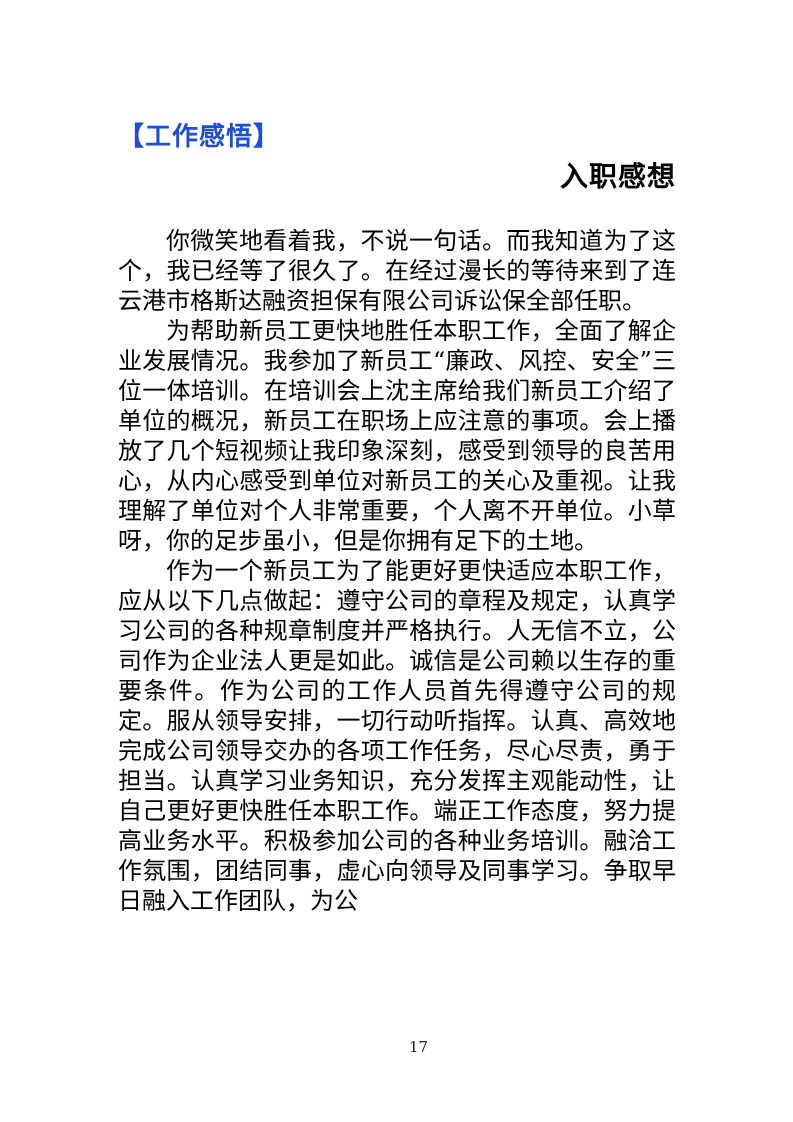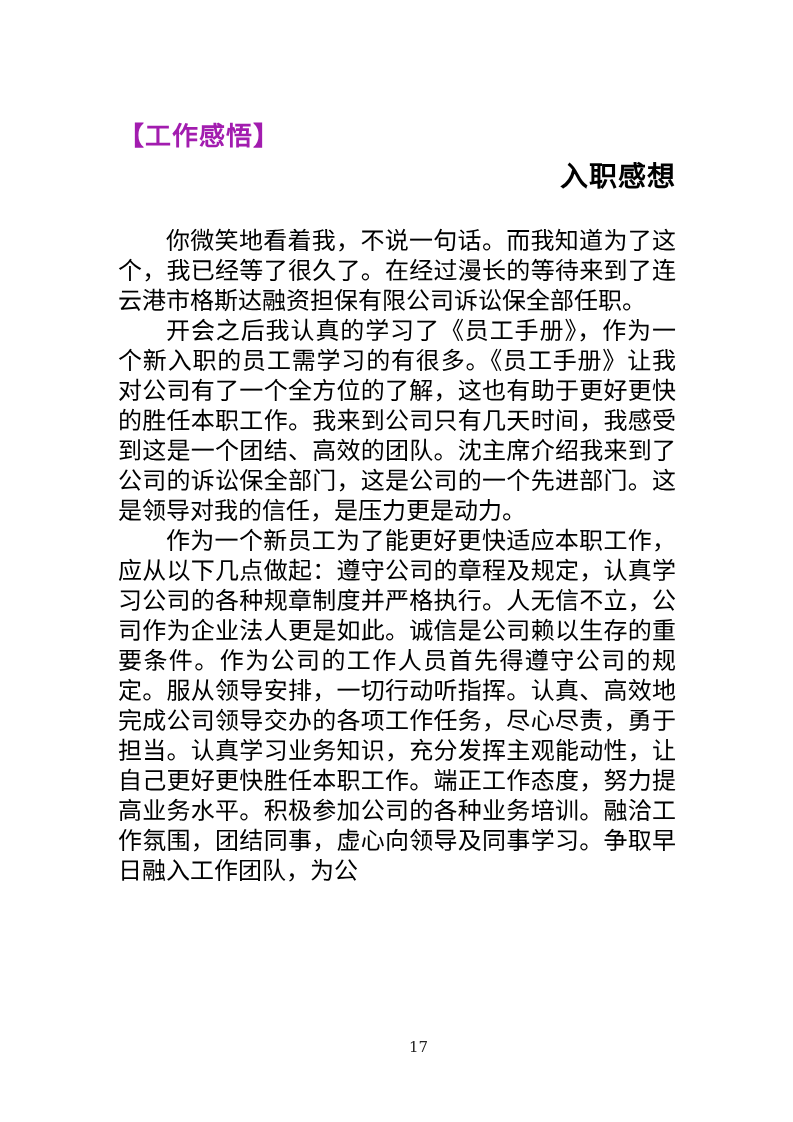--- a/index.html
+++ b/index.html
@@ -19,21 +19,21 @@
     position: absolute;
     left: 118px;
     width: 558px;
     top: 120px;
   }
   .section-header {
     font-family: "DejaVu Serif", "Liberation Serif", serif;
     font-weight: 700;
     font-size: 26px;
     line-height: 32px;
-    color: #a21caf;
+    color: #1d4ed8;
     letter-spacing: 1px;
   }
   .doc-title {
     margin: 8px 0 0 0;
     font-family: "DejaVu Sans", "Liberation Sans", sans-serif;
     font-weight: 700;
     font-size: 28px;
     line-height: 34px;
     text-align: right;
     color: #000000;
@@ -67,18 +67,18 @@
 </style>
 </head>
 <body>
 
 <div class="page">
   <div class="content">
     <div class="section-header">【工作感悟】</div>
     <h1 class="doc-title">入职感想</h1>
     <div class="body-text">
       <p>你微笑地看着我，不说一句话。而我知道为了这个，我已经等了很久了。在经过漫长的等待来到了连云港市格斯达融资担保有限公司诉讼保全部任职。</p>
-      <p>开会之后我认真的学习了《员工手册》，作为一个新入职的员工需学习的有很多。《员工手册》让我对公司有了一个全方位的了解，这也有助于更好更快的胜任本职工作。我来到公司只有几天时间，我感受到这是一个团结、高效的团队。沈主席介绍我来到了公司的诉讼保全部门，这是公司的一个先进部门。这是领导对我的信任，是压力更是动力。</p>
+      <p>为帮助新员工更快地胜任本职工作，全面了解企业发展情况。我参加了新员工“廉政、风控、安全”三位一体培训。在培训会上沈主席给我们新员工介绍了单位的概况，新员工在职场上应注意的事项。会上播放了几个短视频让我印象深刻，感受到领导的良苦用心，从内心感受到单位对新员工的关心及重视。让我理解了单位对个人非常重要，个人离不开单位。小草呀，你的足步虽小，但是你拥有足下的土地。</p>
       <p>作为一个新员工为了能更好更快适应本职工作，应从以下几点做起：遵守公司的章程及规定，认真学习公司的各种规章制度并严格执行。人无信不立，公司作为企业法人更是如此。诚信是公司赖以生存的重要条件。作为公司的工作人员首先得遵守公司的规定。服从领导安排，一切行动听指挥。认真、高效地完成公司领导交办的各项工作任务，尽心尽责，勇于担当。认真学习业务知识，充分发挥主观能动性，让自己更好更快胜任本职工作。端正工作态度，努力提高业务水平。积极参加公司的各种业务培训。融洽工作氛围，团结同事，虚心向领导及同事学习。争取早日融入工作团队，为公</p>
     </div>
   </div>
   <div class="page-number">17</div>
 </div>
 
 </body></html>

